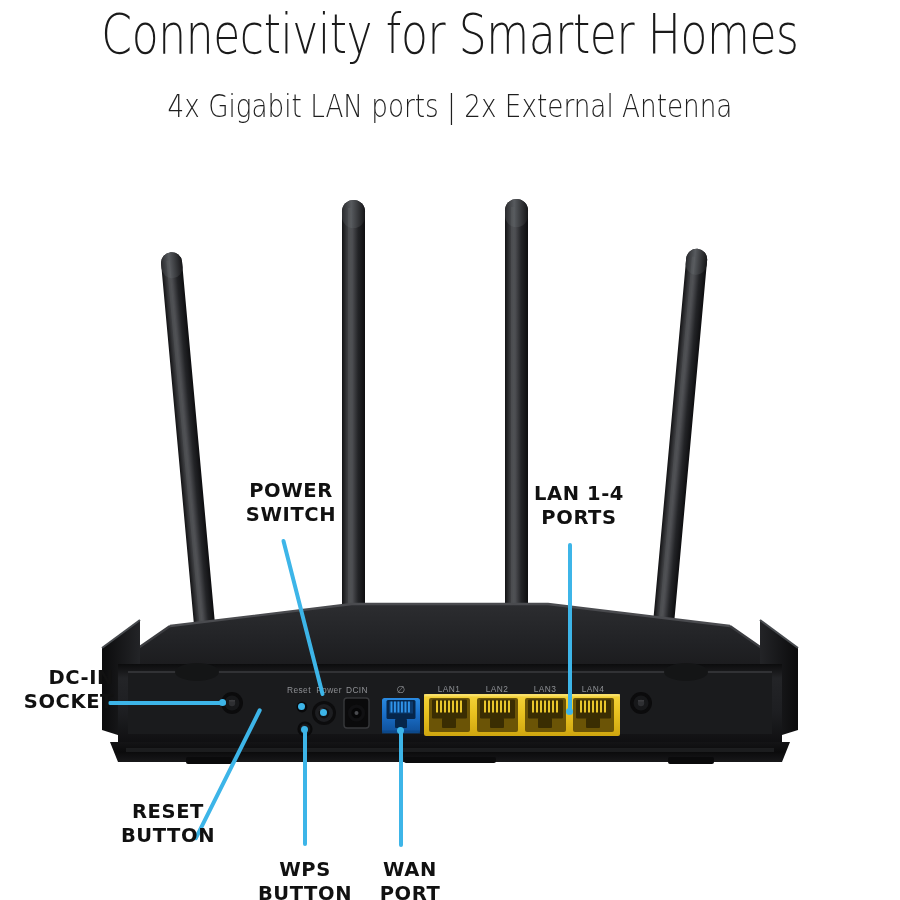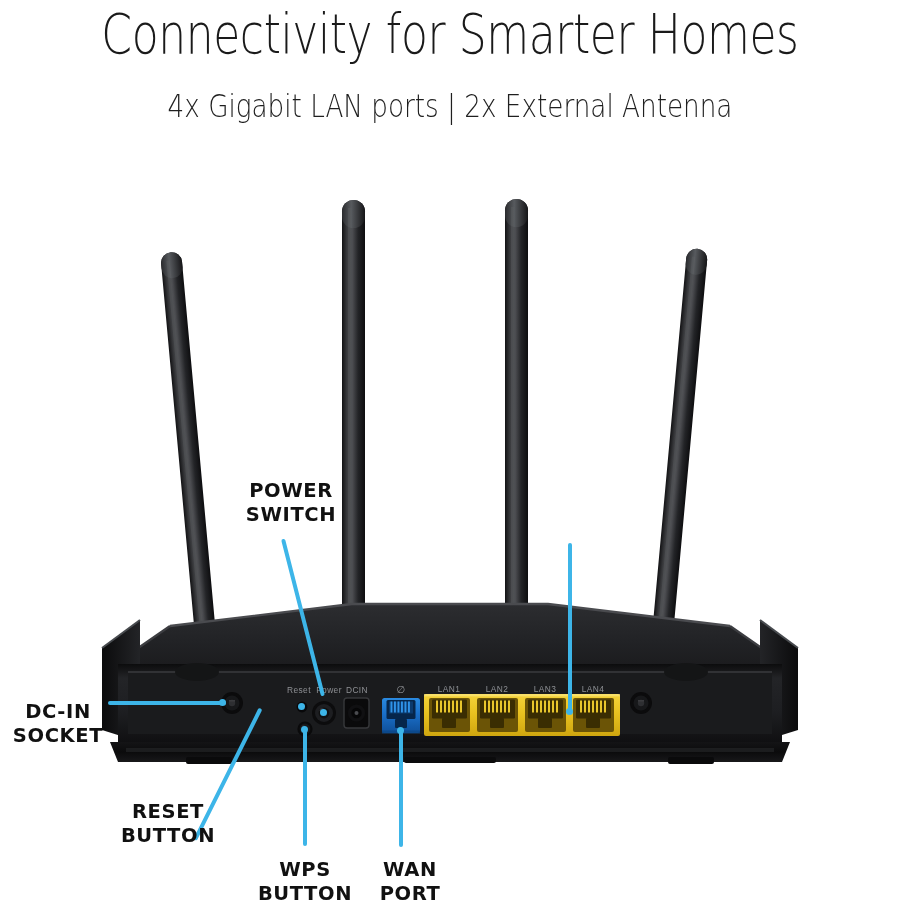--- a/index.html
+++ b/index.html
@@ -338,22 +338,24 @@
 
   <div class="leader" style="left:303px; top:730px; width:4px; height:116px;"></div>
   <div class="dot" style="left:301px; top:726px;"></div>
 
   <div class="leader" style="left:399px; top:731px; width:4px; height:116px;"></div>
   <div class="dot" style="left:397px; top:727px;"></div>
 
   <div class="callout" style="left:216px; top:479px; width:150px;">POWER
 SWITCH</div>
 
-
-  <div class="callout" style="left:2px; top:700px; width:112px;">DC-IN
+  <div class="callout" style="left:504px; top:482px; width:150px;">LAN 1-4
+PORTS</div>
+
+  <div class="callout" style="left:2px; top:666px; width:112px;text-align:right;">DC-IN
 SOCKET</div>
 
   <div class="callout" style="left:98px; top:800px; width:140px;">RESET
 BUTTON</div>
 
   <div class="callout" style="left:240px; top:858px; width:130px;">WPS
 BUTTON</div>
 
   <div class="callout" style="left:360px; top:858px; width:100px;">WAN
 PORT</div>

